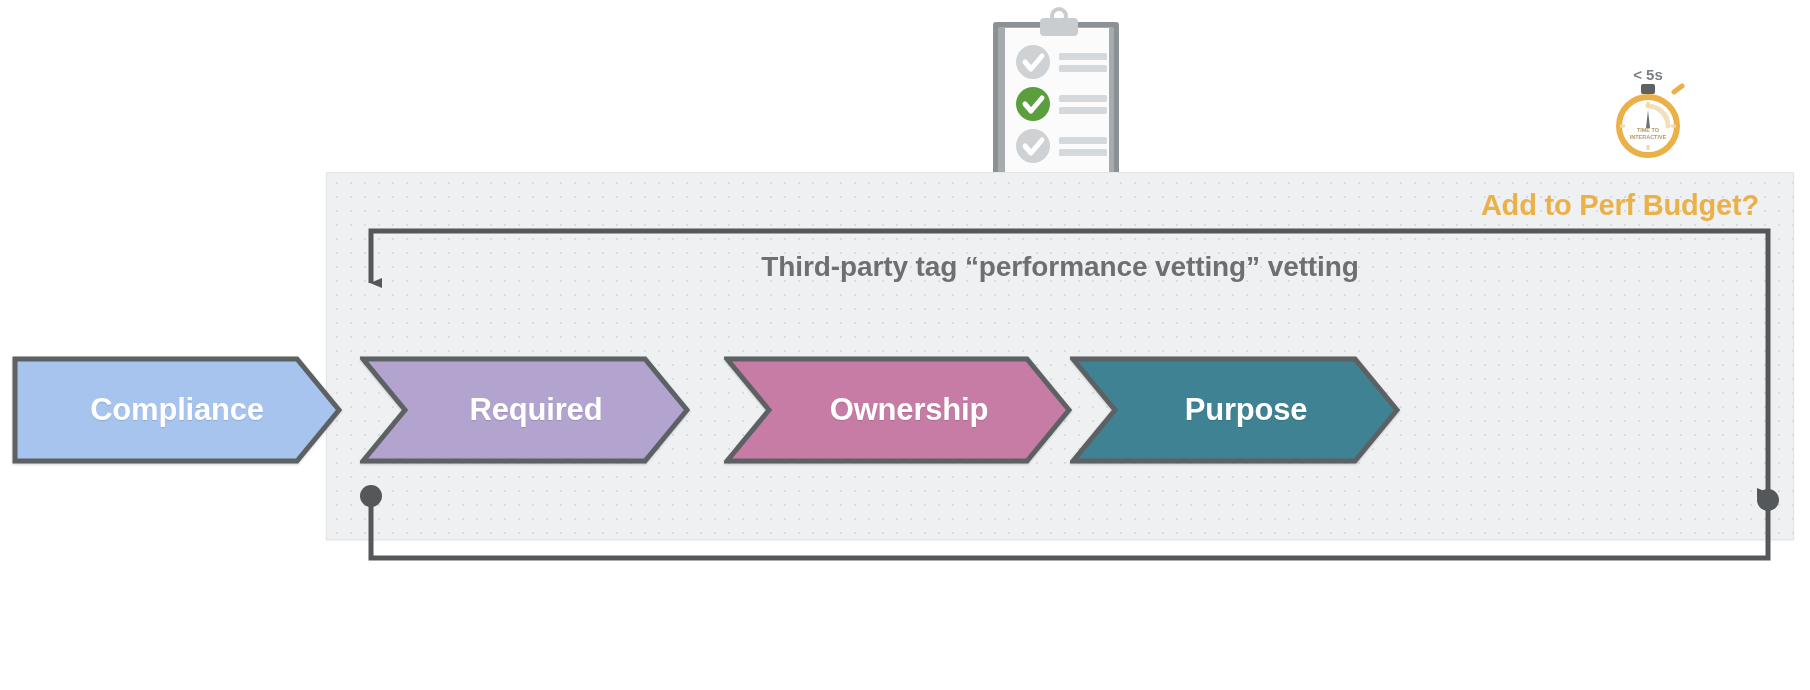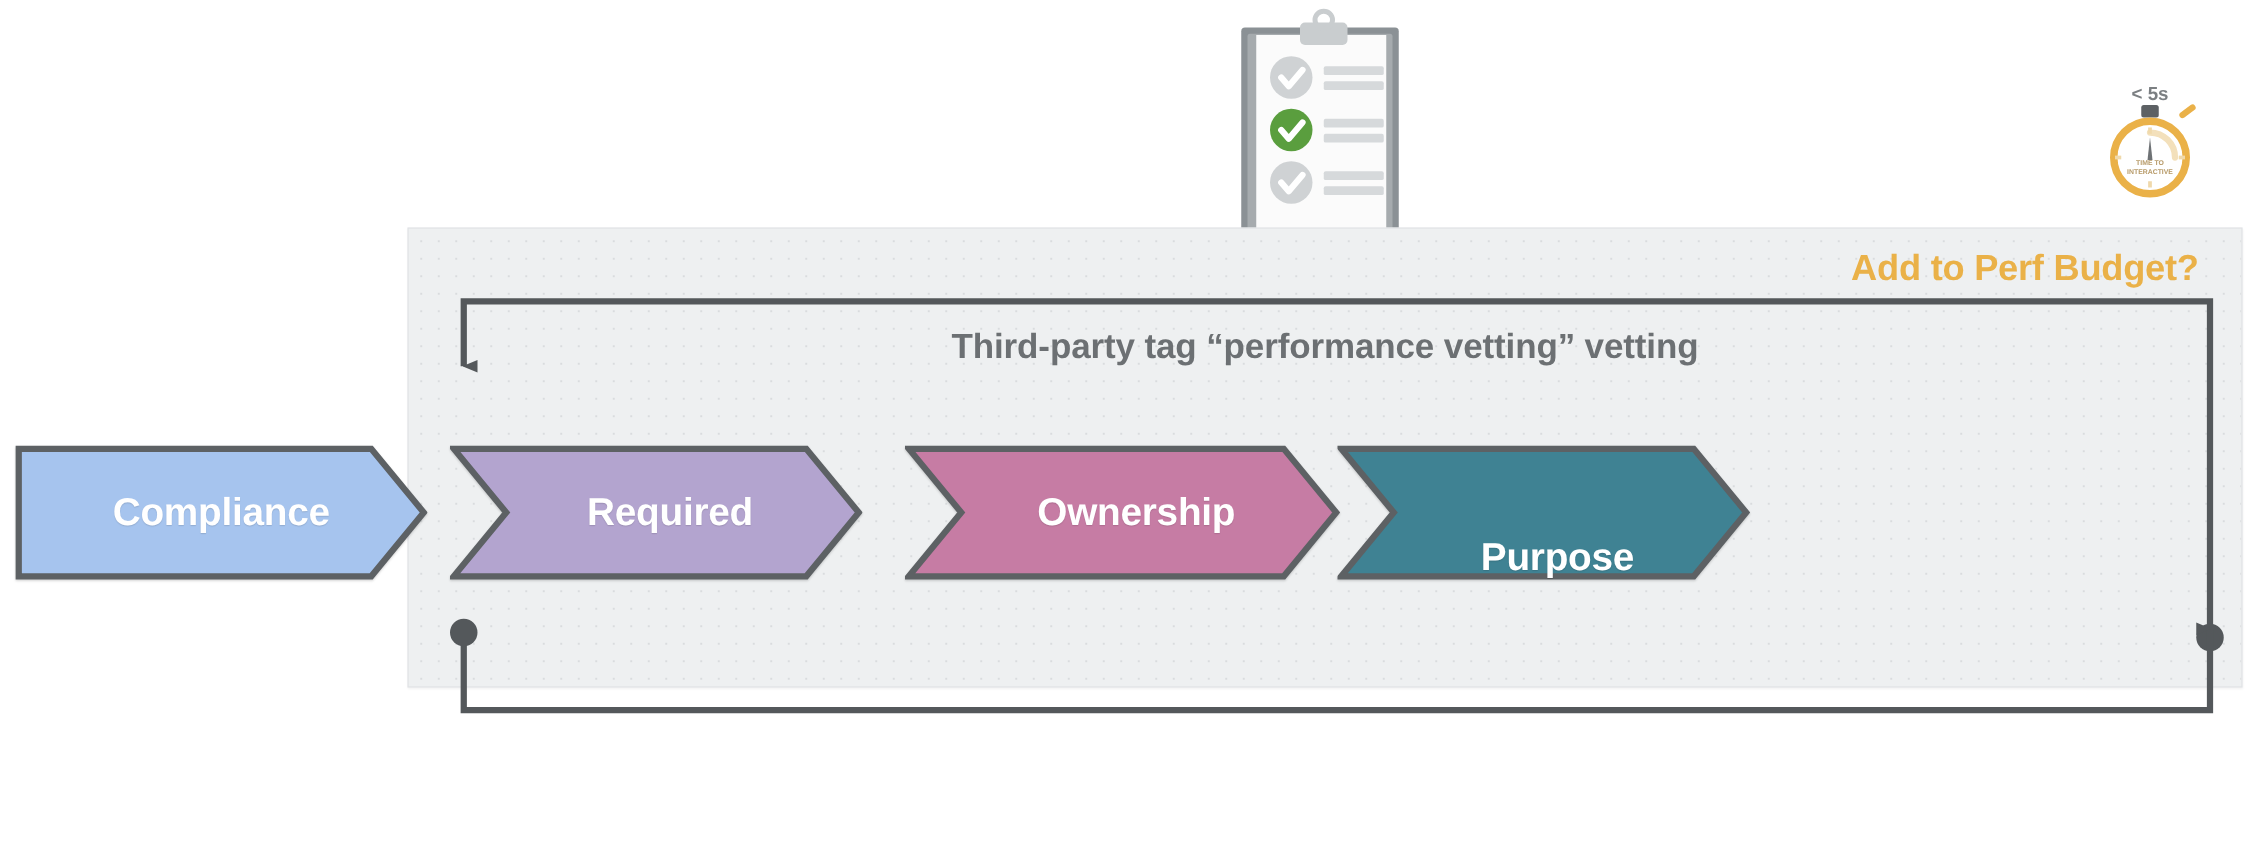--- a/index.html
+++ b/index.html
@@ -23,21 +23,20 @@
     top: 172px;
     width: 1468px;
     height: 368px;
     background-color: #eef0f1;
     background-image: radial-gradient(#d9dcde 1.1px, transparent 1.2px);
     background-size: 14px 14px;
     background-position: 3px 3px;
     border: 1px solid #e2e4e6;
     box-shadow: 0 1px 2px rgba(0,0,0,0.06);
     box-sizing: border-box;
-    margin-top: 10px;
   }
 
   
   #perf-budget-label {
     position: absolute;
     right: 34px;
     top: 16px;
     font-size: 29px;
     font-weight: bold;
     color: #eab148;
@@ -108,21 +107,21 @@
     position: absolute;
     left: 985px;
     top: 6px;
     width: 142px;
     height: 212px;
   }
 
   
   #stopwatch-icon {
     position: absolute;
-    left: 1668px;
+    left: 1596px;
     top: 62px;
     width: 104px;
     height: 100px;
   }
 </style>
 </head>
 <body>
 
 <div id="clipboard-icon">
   <svg viewBox="0 0 142 212" width="142" height="212">
@@ -215,21 +214,21 @@
     <span class="label">Compliance</span>
   </div>
 
   <div class="chevron notched" style="left: 712px; width: 348px;">
     <svg class="shape" viewBox="0 0 348 108" preserveAspectRatio="none">
       <path class="chev-path" d="M3 3 L303 3 L345 54 L303 105 L3 105 L45 54 Z" vector-effect="non-scaling-stroke" fill="#c67ca4" stroke="#5d6164" stroke-width="5" stroke-linejoin="miter"></path>
     </svg>
     <span class="label">Ownership</span>
   </div>
 
-  <div class="chevron notched" style="left: 1058px; width: 330px; align-items: flex-end;">
+  <div class="chevron notched" style="left: 1058px; width: 330px;">
     <svg class="shape" viewBox="0 0 330 108" preserveAspectRatio="none">
       <path class="chev-path" d="M3 3 L285 3 L327 54 L285 105 L3 105 L45 54 Z" vector-effect="non-scaling-stroke" fill="#3f8293" stroke="#5d6164" stroke-width="5" stroke-linejoin="miter"></path>
     </svg>
     <span class="label">Purpose</span>
   </div>
 
 
 </div>
 
 </body></html>

